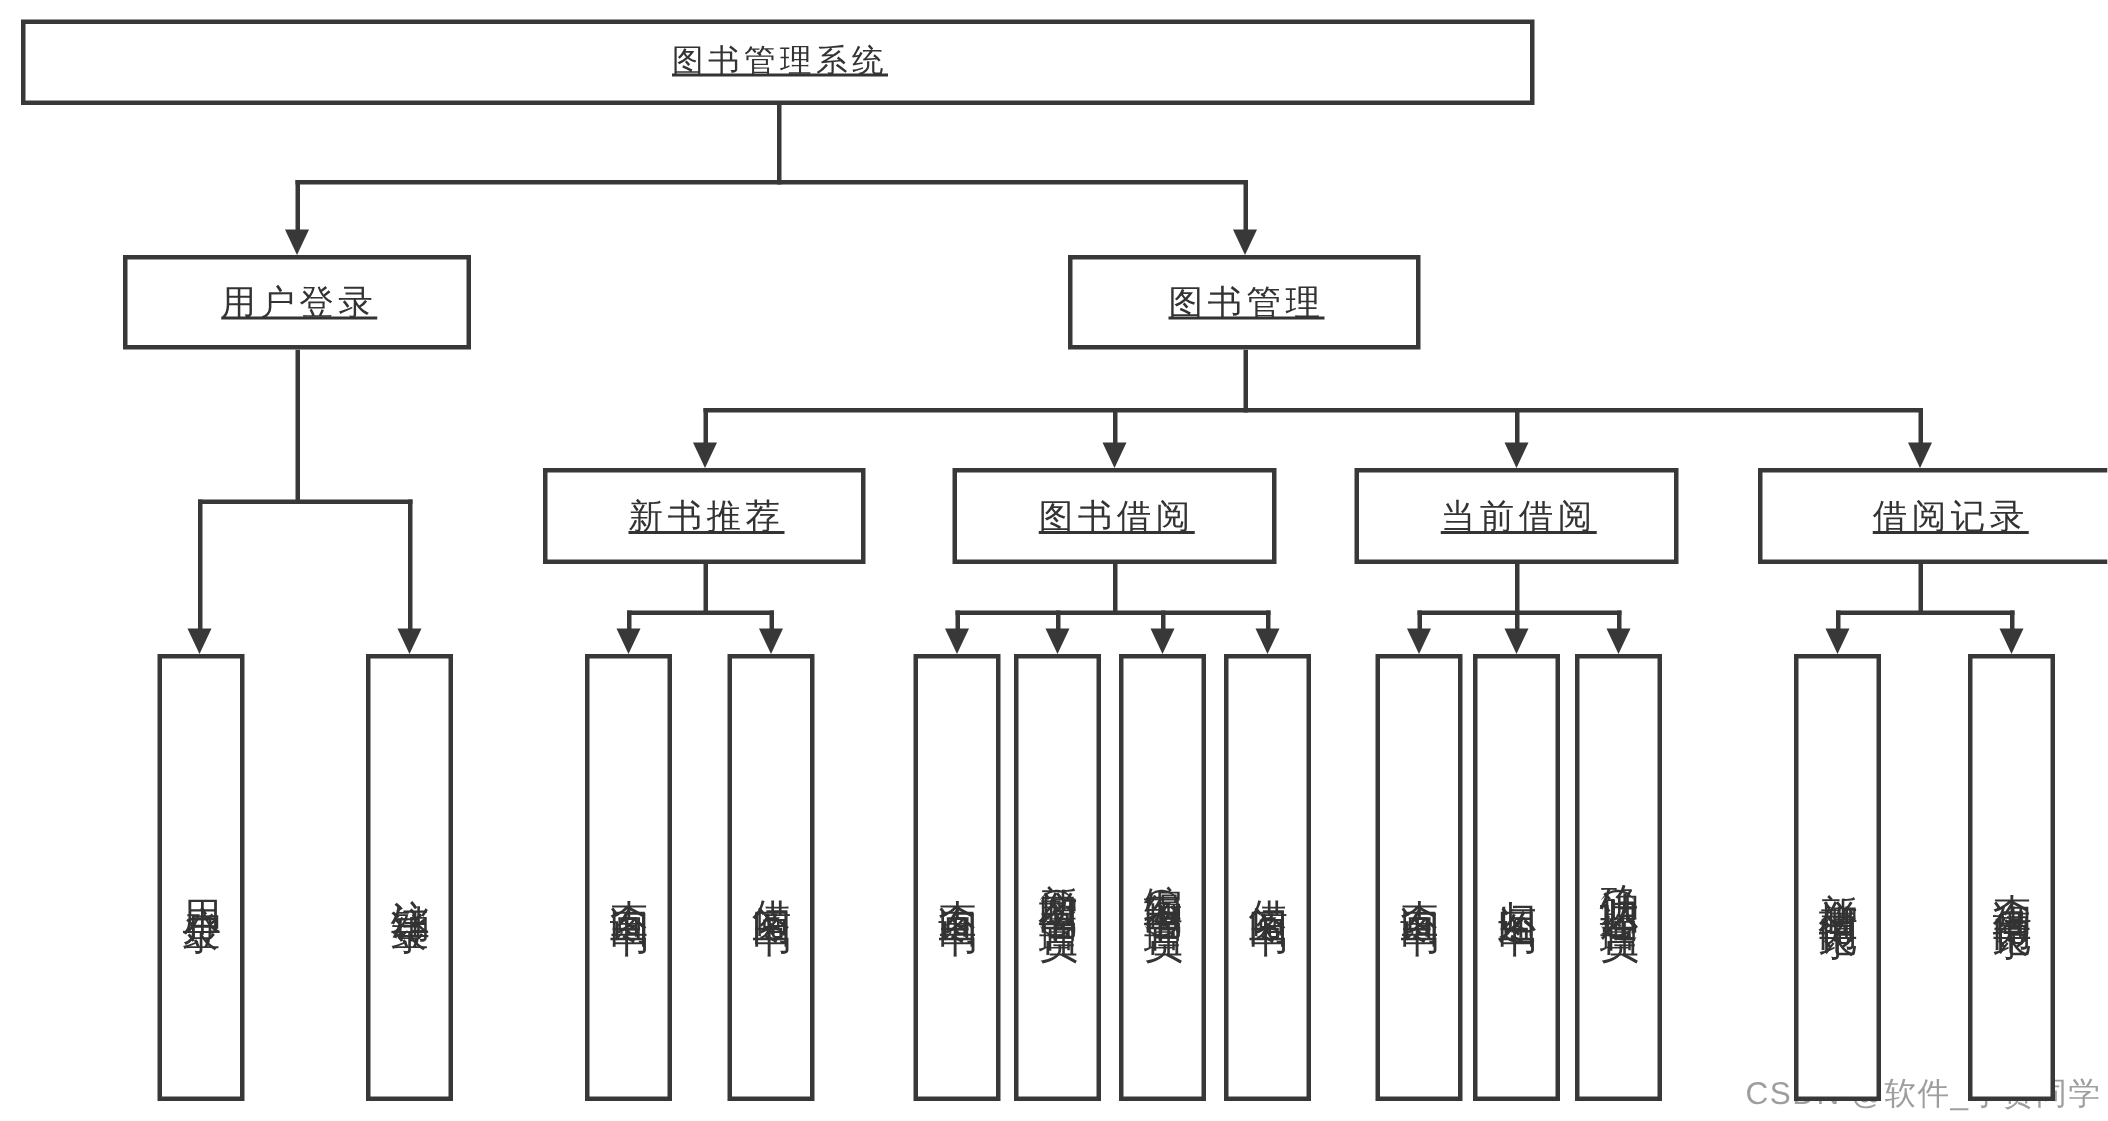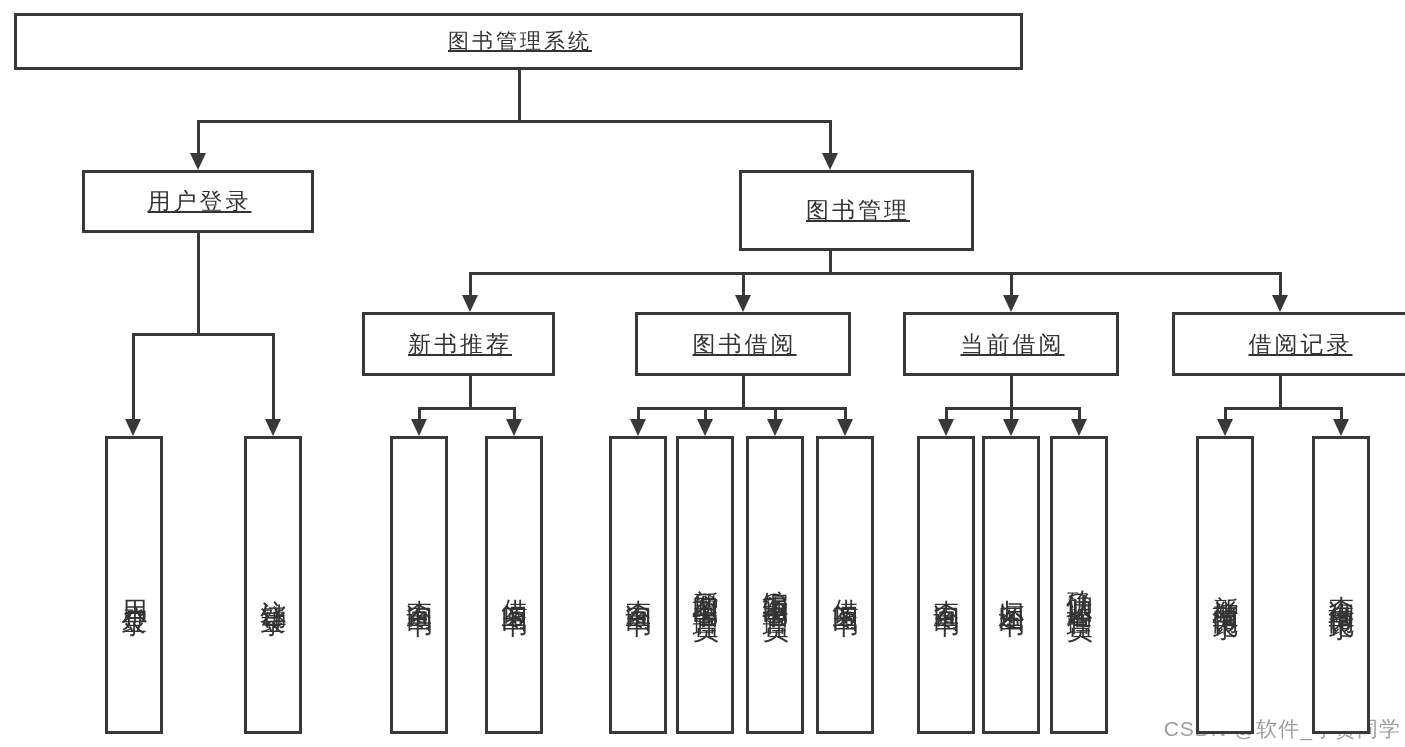--- a/index.html
+++ b/index.html
@@ -118,22 +118,22 @@
     <div class="cline" style="left: 1077.5px; top: 407px; width: 3px; height: 14px;"></div>
     <div class="ahead" style="left: 1071px; top: 419px;"></div>
     <div class="cline" style="left: 1278.5px; top: 376px; width: 3px; height: 34px;"></div>
     <div class="cline" style="left: 1223.5px; top: 407px; width: 119px; height: 3px;"></div>
     <div class="cline" style="left: 1223.5px; top: 407px; width: 3px; height: 14px;"></div>
     <div class="ahead" style="left: 1217px; top: 419px;"></div>
     <div class="cline" style="left: 1339.5px; top: 407px; width: 3px; height: 14px;"></div>
     <div class="ahead" style="left: 1333px; top: 419px;"></div>
     <div class="box h title" style="left: 14px; top: 13px; width: 1009px; height: 57px;">图书管理系统</div>
     <div class="box h" style="left: 82px; top: 170px; width: 232px; height: 63px;">用户登录</div>
-    <div class="box h" style="left: 712px; top: 170px; width: 235px; height: 81px; margin-left: 27px;">图书管理</div>
-    <div class="box h" style="left: 362px; top: 312px; width: 193px; height: 64px;">新书推荐</div>
+    <div class="box h" style="left: 712px; top: 170px; width: 235px; height: 63px;">图书管理</div>
+    <div class="box h" style="left: 362px; top: 312px; width: 215px; height: 64px;">新书推荐</div>
     <div class="box h" style="left: 635px; top: 312px; width: 216px; height: 64px;">图书借阅</div>
     <div class="box h" style="left: 903px; top: 312px; width: 216px; height: 64px;">当前借阅</div>
     <div class="box h" style="left: 1172px; top: 312px; width: 254px; height: 64px;">借阅记录</div>
     <div class="box v" style="left: 105px; top: 436px; width: 58px; height: 298px;">用户登录</div>
     <div class="box v" style="left: 244px; top: 436px; width: 58px; height: 298px;">注销登录</div>
     <div class="box v" style="left: 390px; top: 436px; width: 58px; height: 298px;">查询图书</div>
     <div class="box v" style="left: 485px; top: 436px; width: 58px; height: 298px;">借阅图书</div>
     <div class="box v" style="left: 609px; top: 436px; width: 58px; height: 298px;">查询图书</div>
     <div class="box v" style="left: 676px; top: 436px; width: 58px; height: 298px;">新增图书（管理员）</div>
     <div class="box v" style="left: 746px; top: 436px; width: 58px; height: 298px;">编辑图书（管理员）</div>

